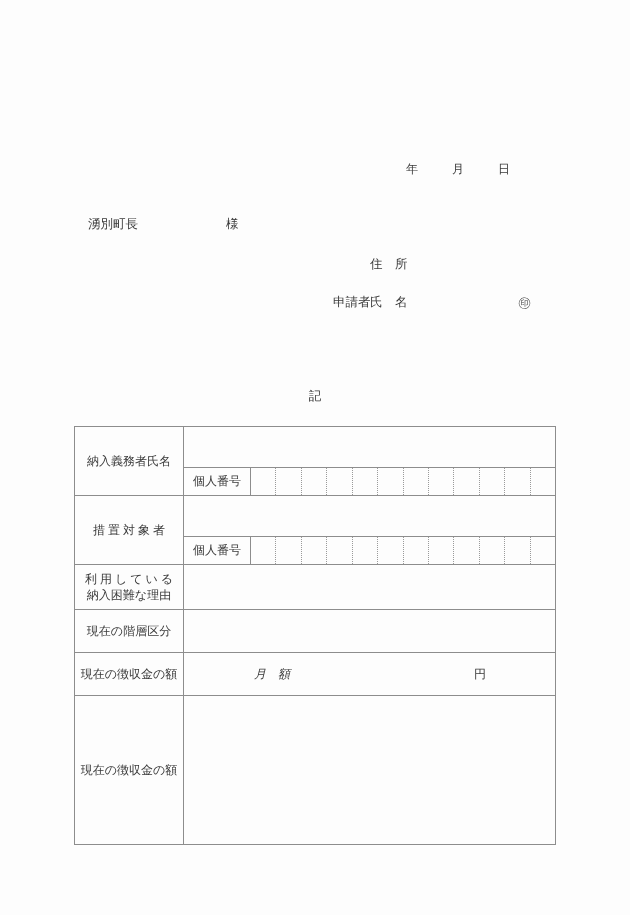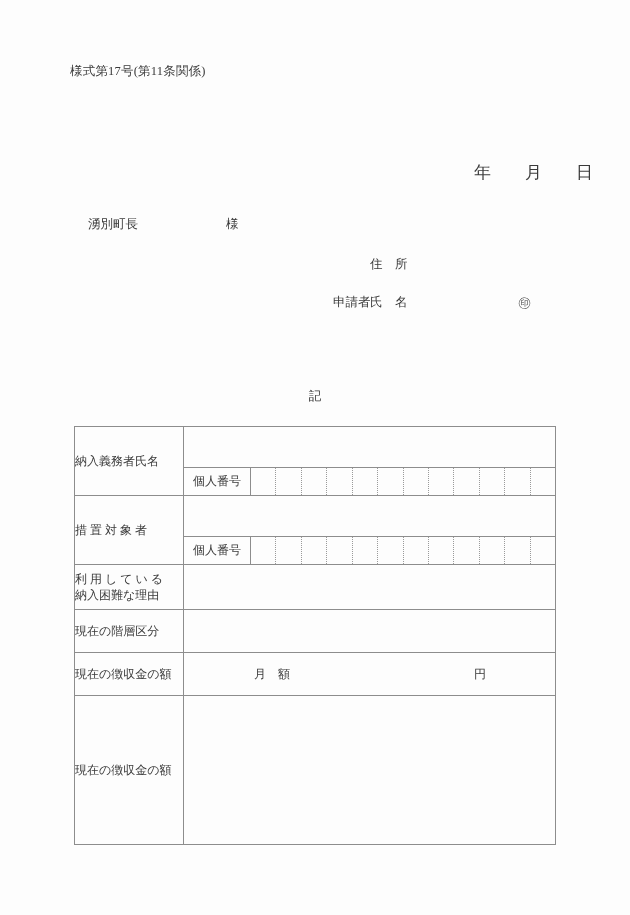--- a/index.html
+++ b/index.html
@@ -44,23 +44,23 @@
     text-indent: 9px;
     white-space: nowrap;
   }
 
   
   .date-line {
     position: absolute;
     left: 7px;
     right: 0;
     top: 161px;
-    font-size: 17px;
+    font-size: 12px;
     text-align: right;
-    padding-right: 37px;
+    padding-right: 120px;
     white-space: nowrap;
   }
   .date-line .sp { display: inline-block; width: 34px; }
 
   
   .addressee {
     position: absolute;
     left: 88px;
     top: 216px;
     font-size: 12.5px;
@@ -123,21 +123,21 @@
     table-layout: fixed;
     font-size: 12px;
   }
   .form-table td {
     border: 1px solid #8d8d8d;
     padding: 0;
     vertical-align: middle;
   }
   .label-cell {
     width: 108px;
-    text-align: left;
+    text-align: center;
     color: #3a3a3a;
     line-height: 16px;
     padding: 2px 3px;
     margin-top: 44px;
   }
   .label-cell .l1,
   .label-cell .l2 { display: block; white-space: nowrap; }
 
   .value-cell { }
   .mynum-table {
@@ -167,34 +167,34 @@
     position: relative;
     height: 42px;
   }
   .amount-cell .month-amount {
     position: absolute;
     left: 70px;
     top: 50%;
     transform: translateY(-50%);
     white-space: nowrap;
     letter-spacing: 0;
+    font-style: italic;
   }
   .amount-cell .yen {
     position: absolute;
     left: 290px;
     top: 50%;
     transform: translateY(-50%);
   }
 </style>
 </head>
 <body>
 
 <div class="page">
 
-  <div class="form-code">様式第17号(第11条関係)</div>
 
 
   <div class="date-line">
     <span>年</span><span class="sp"></span><span>月</span><span class="sp"></span><span>日</span>
   </div>
 
   <div class="addressee">
     <span>湧別町長</span><span class="gap"></span><span>様</span>
   </div>
 

